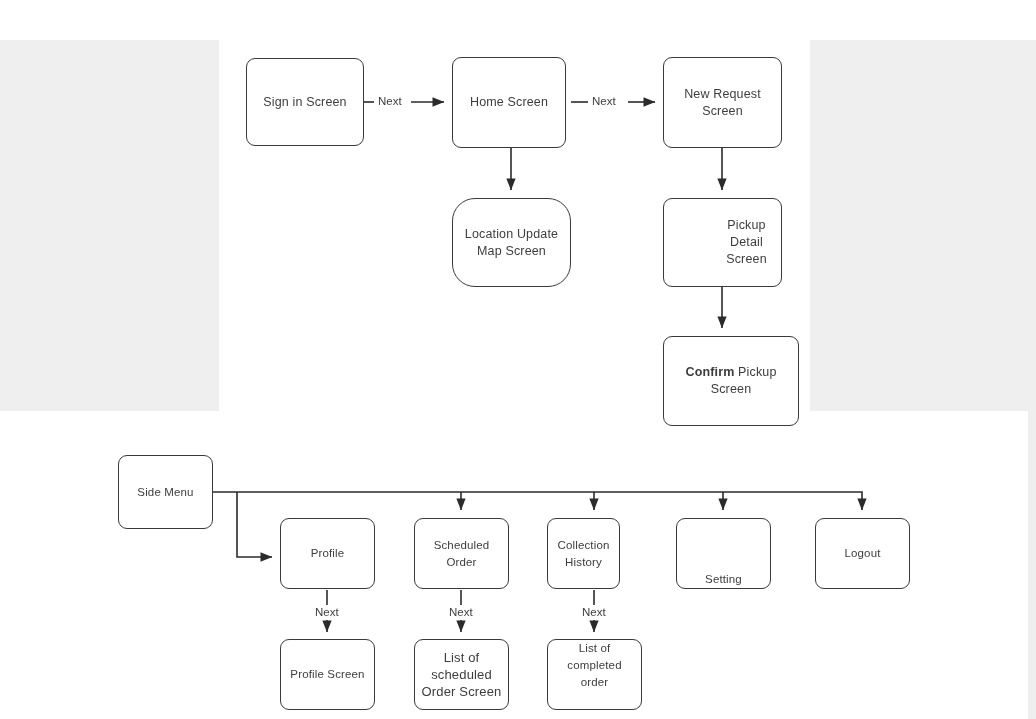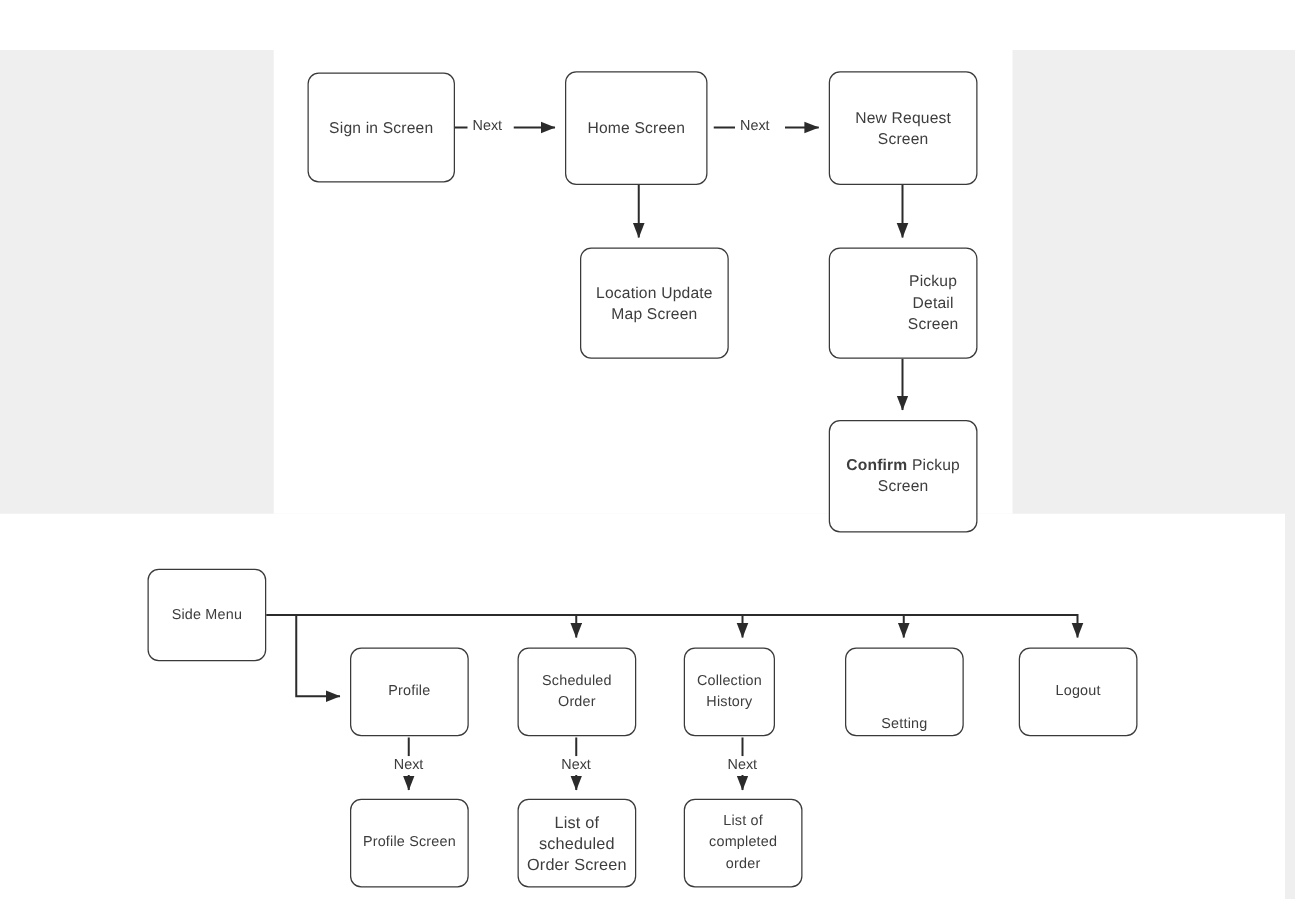--- a/index.html
+++ b/index.html
@@ -49,21 +49,21 @@
     display: flex;
     align-items: center;
     justify-content: center;
     text-align: center;
     color: #3d3d3d;
     font-size: 12.5px;
     line-height: 17px;
     letter-spacing: 0.15px;
   }
   .node.top-align {
-    align-items: center;
+    align-items: flex-start;
   }
   .node .label {
     display: block;
     padding: 0 6px;
   }
   .node .label b {
     font-weight: bold;
   }
   .edge-label {
     position: absolute;
@@ -127,29 +127,29 @@
   </div>
 
   <div class="node" style="left:452px; top:17px; width:114px; height:91px;text-align:right;">
     <span class="label">Home Screen</span>
   </div>
 
   <div class="node" style="left:663px; top:17px; width:119px; height:91px;">
     <span class="label">New Request Screen</span>
   </div>
 
-  <div class="node" style="left:464px; top:158px; width:119px; height:89px;">
+  <div class="node" style="left:452px; top:158px; width:119px; height:89px;border-radius:23px;">
     <span class="label">Location Update Map Screen</span>
   </div>
 
   <div class="node" style="left:663px; top:158px; width:119px; height:89px;padding-left:48px;">
     <span class="label">Pickup Detail Screen</span>
   </div>
 
-  <div class="node" style="left:663px; top:296px; width:119px; height:90px;">
+  <div class="node" style="left:663px; top:296px; width:136px; height:90px;">
     <span class="label">
       <b>Confirm</b><span> Pickup Screen</span>
     </span>
   </div>
 
   <div class="edge-label" style="left:376px; top:54px;">Next</div>
   <div class="edge-label" style="left:590px; top:54px;">Next</div>
 
   <div class="node" style="left:118px; top:415px; width:95px; height:74px; font-size:11.5px;">
     <span class="label">Side Menu</span>

